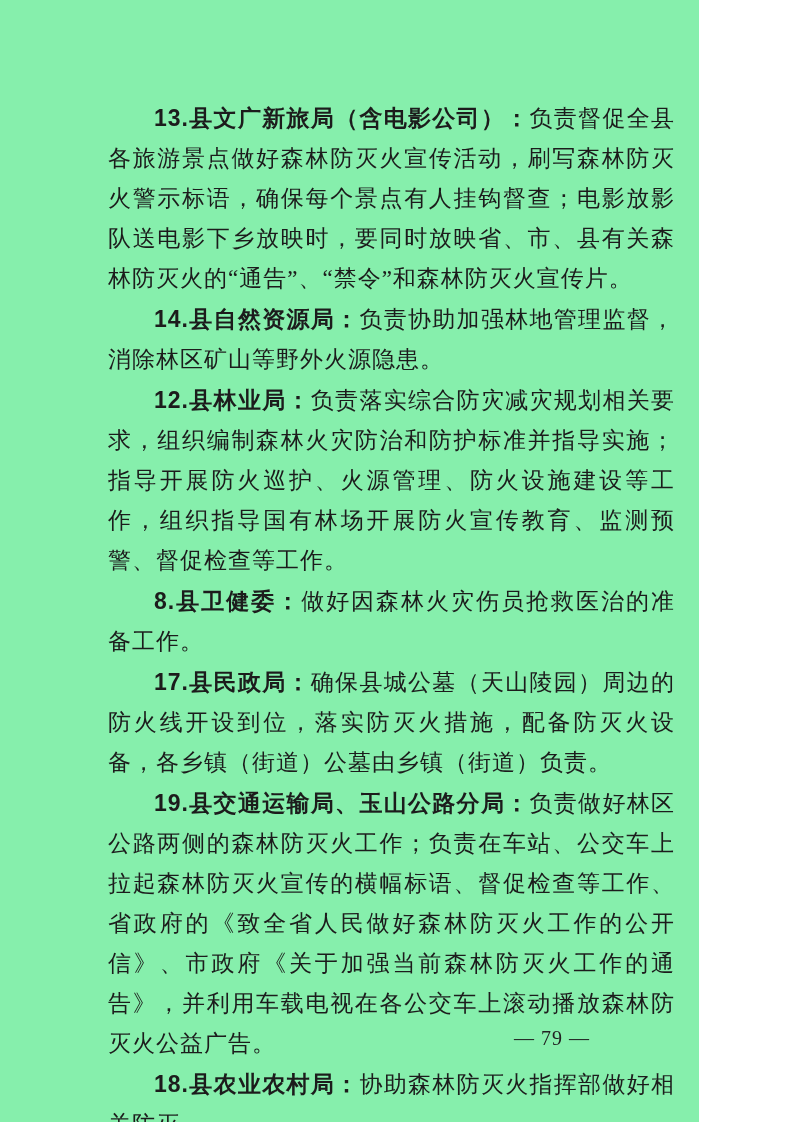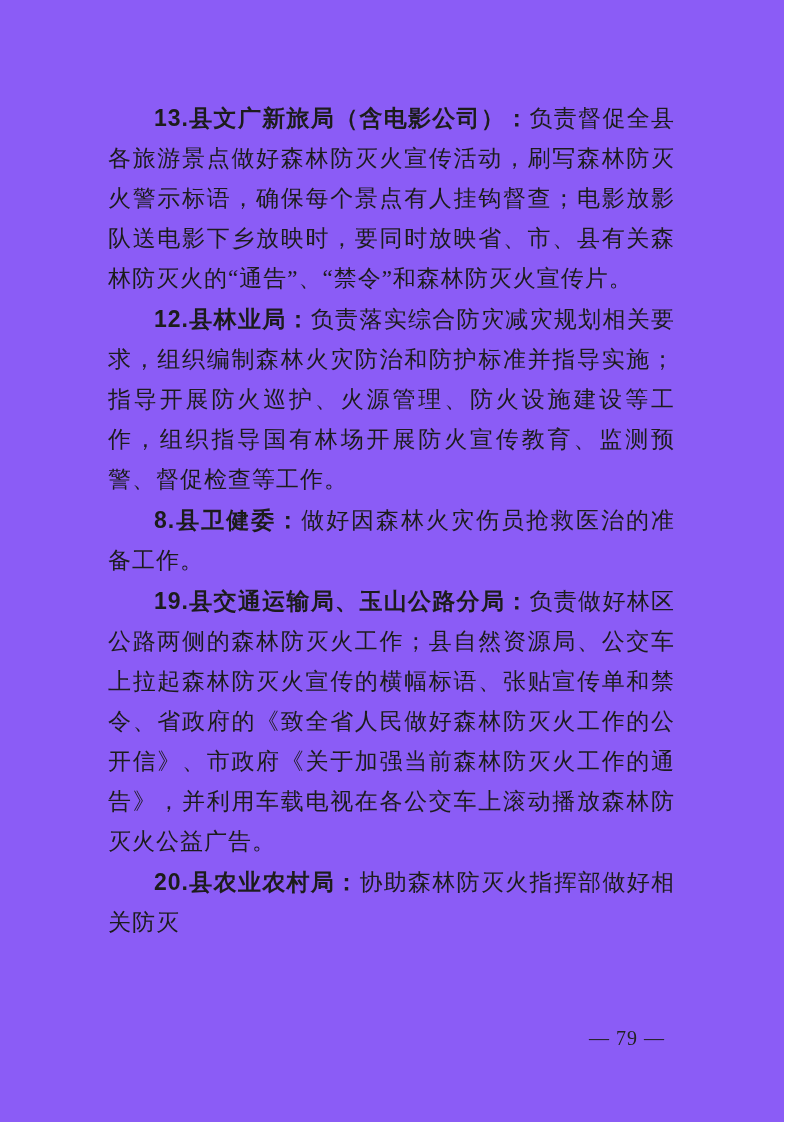--- a/index.html
+++ b/index.html
@@ -12,23 +12,24 @@
     background: #ffffff;
     position: relative;
     overflow: hidden;
     font-family: "Liberation Serif", "DejaVu Serif", serif;
     color: #1c1c1c;
   }
   .page {
     position: absolute;
     left: 0;
     top: 0;
-    width: 784px;
+    width: 654px;
     height: 1122px;
-    background: #8b5cf6;
+    background: #86efac;
+    padding-left: 45px;
   }
   .content {
     position: absolute;
     left: 108px;
     top: 98px;
     width: 567px;
   }
   .para {
     margin: 0;
     font-size: 23px;
@@ -39,40 +40,42 @@
     text-indent: 2em;
     color: #1c1c1c;
     word-break: break-all;
   }
   .para .head {
     font-weight: 700;
     font-family: "Liberation Sans", "DejaVu Sans", sans-serif;
   }
   .footer {
     position: absolute;
-    right: 119px;
+    right: 109px;
     top: 1026px;
     font-size: 20px;
     line-height: 24px;
     letter-spacing: 1px;
     color: #222222;
     font-family: "Liberation Serif", "DejaVu Serif", serif;
   }
 </style>
 </head>
 <body>
 
 <div class="page">
   <div class="content">
   <p class="para"><span class="head">13.县文广新旅局（含电影公司）：</span><span class="body">负责督促全县各旅游景点做好森林防灭火宣传活动，刷写森林防灭火警示标语，确保每个景点有人挂钩督查；电影放影队送电影下乡放映时，要同时放映省、市、县有关森林防灭火的“通告”、“禁令”和森林防灭火宣传片。</span></p>
 
+  <p class="para"><span class="head">14.县自然资源局：</span><span class="body">负责协助加强林地管理监督，消除林区矿山等野外火源隐患。</span></p>
 
   <p class="para"><span class="head">12.县林业局：</span><span class="body">负责落实综合防灾减灾规划相关要求，组织编制森林火灾防治和防护标准并指导实施；指导开展防火巡护、火源管理、防火设施建设等工作，组织指导国有林场开展防火宣传教育、监测预警、督促检查等工作。</span></p>
 
   <p class="para"><span class="head">8.县卫健委：</span><span class="body">做好因森林火灾伤员抢救医治的准备工作。</span></p>
 
+  <p class="para"><span class="head">17.县民政局：</span><span class="body">确保县城公墓（天山陵园）周边的防火线开设到位，落实防灭火措施，配备防灭火设备，各乡镇（街道）公墓由乡镇（街道）负责。</span></p>
 
-  <p class="para"><span class="head">19.县交通运输局、玉山公路分局：</span><span class="body">负责做好林区公路两侧的森林防灭火工作；县自然资源局、公交车上拉起森林防灭火宣传的横幅标语、张贴宣传单和禁令、省政府的《致全省人民做好森林防灭火工作的公开信》、市政府《关于加强当前森林防灭火工作的通告》，并利用车载电视在各公交车上滚动播放森林防灭火公益广告。</span></p>
+  <p class="para"><span class="head">19.县交通运输局、玉山公路分局：</span><span class="body">负责做好林区公路两侧的森林防灭火工作；负责在车站、公交车上拉起森林防灭火宣传的横幅标语、督促检查等工作、省政府的《致全省人民做好森林防灭火工作的公开信》、市政府《关于加强当前森林防灭火工作的通告》，并利用车载电视在各公交车上滚动播放森林防灭火公益广告。</span></p>
 
-  <p class="para"><span class="head">20.县农业农村局：</span><span class="body">协助森林防灭火指挥部做好相关防灭</span></p>
+  <p class="para"><span class="head">18.县农业农村局：</span><span class="body">协助森林防灭火指挥部做好相关防灭</span></p>
 </div>
   <div class="footer">— 79 —</div>
 </div>
 
 </body></html>

